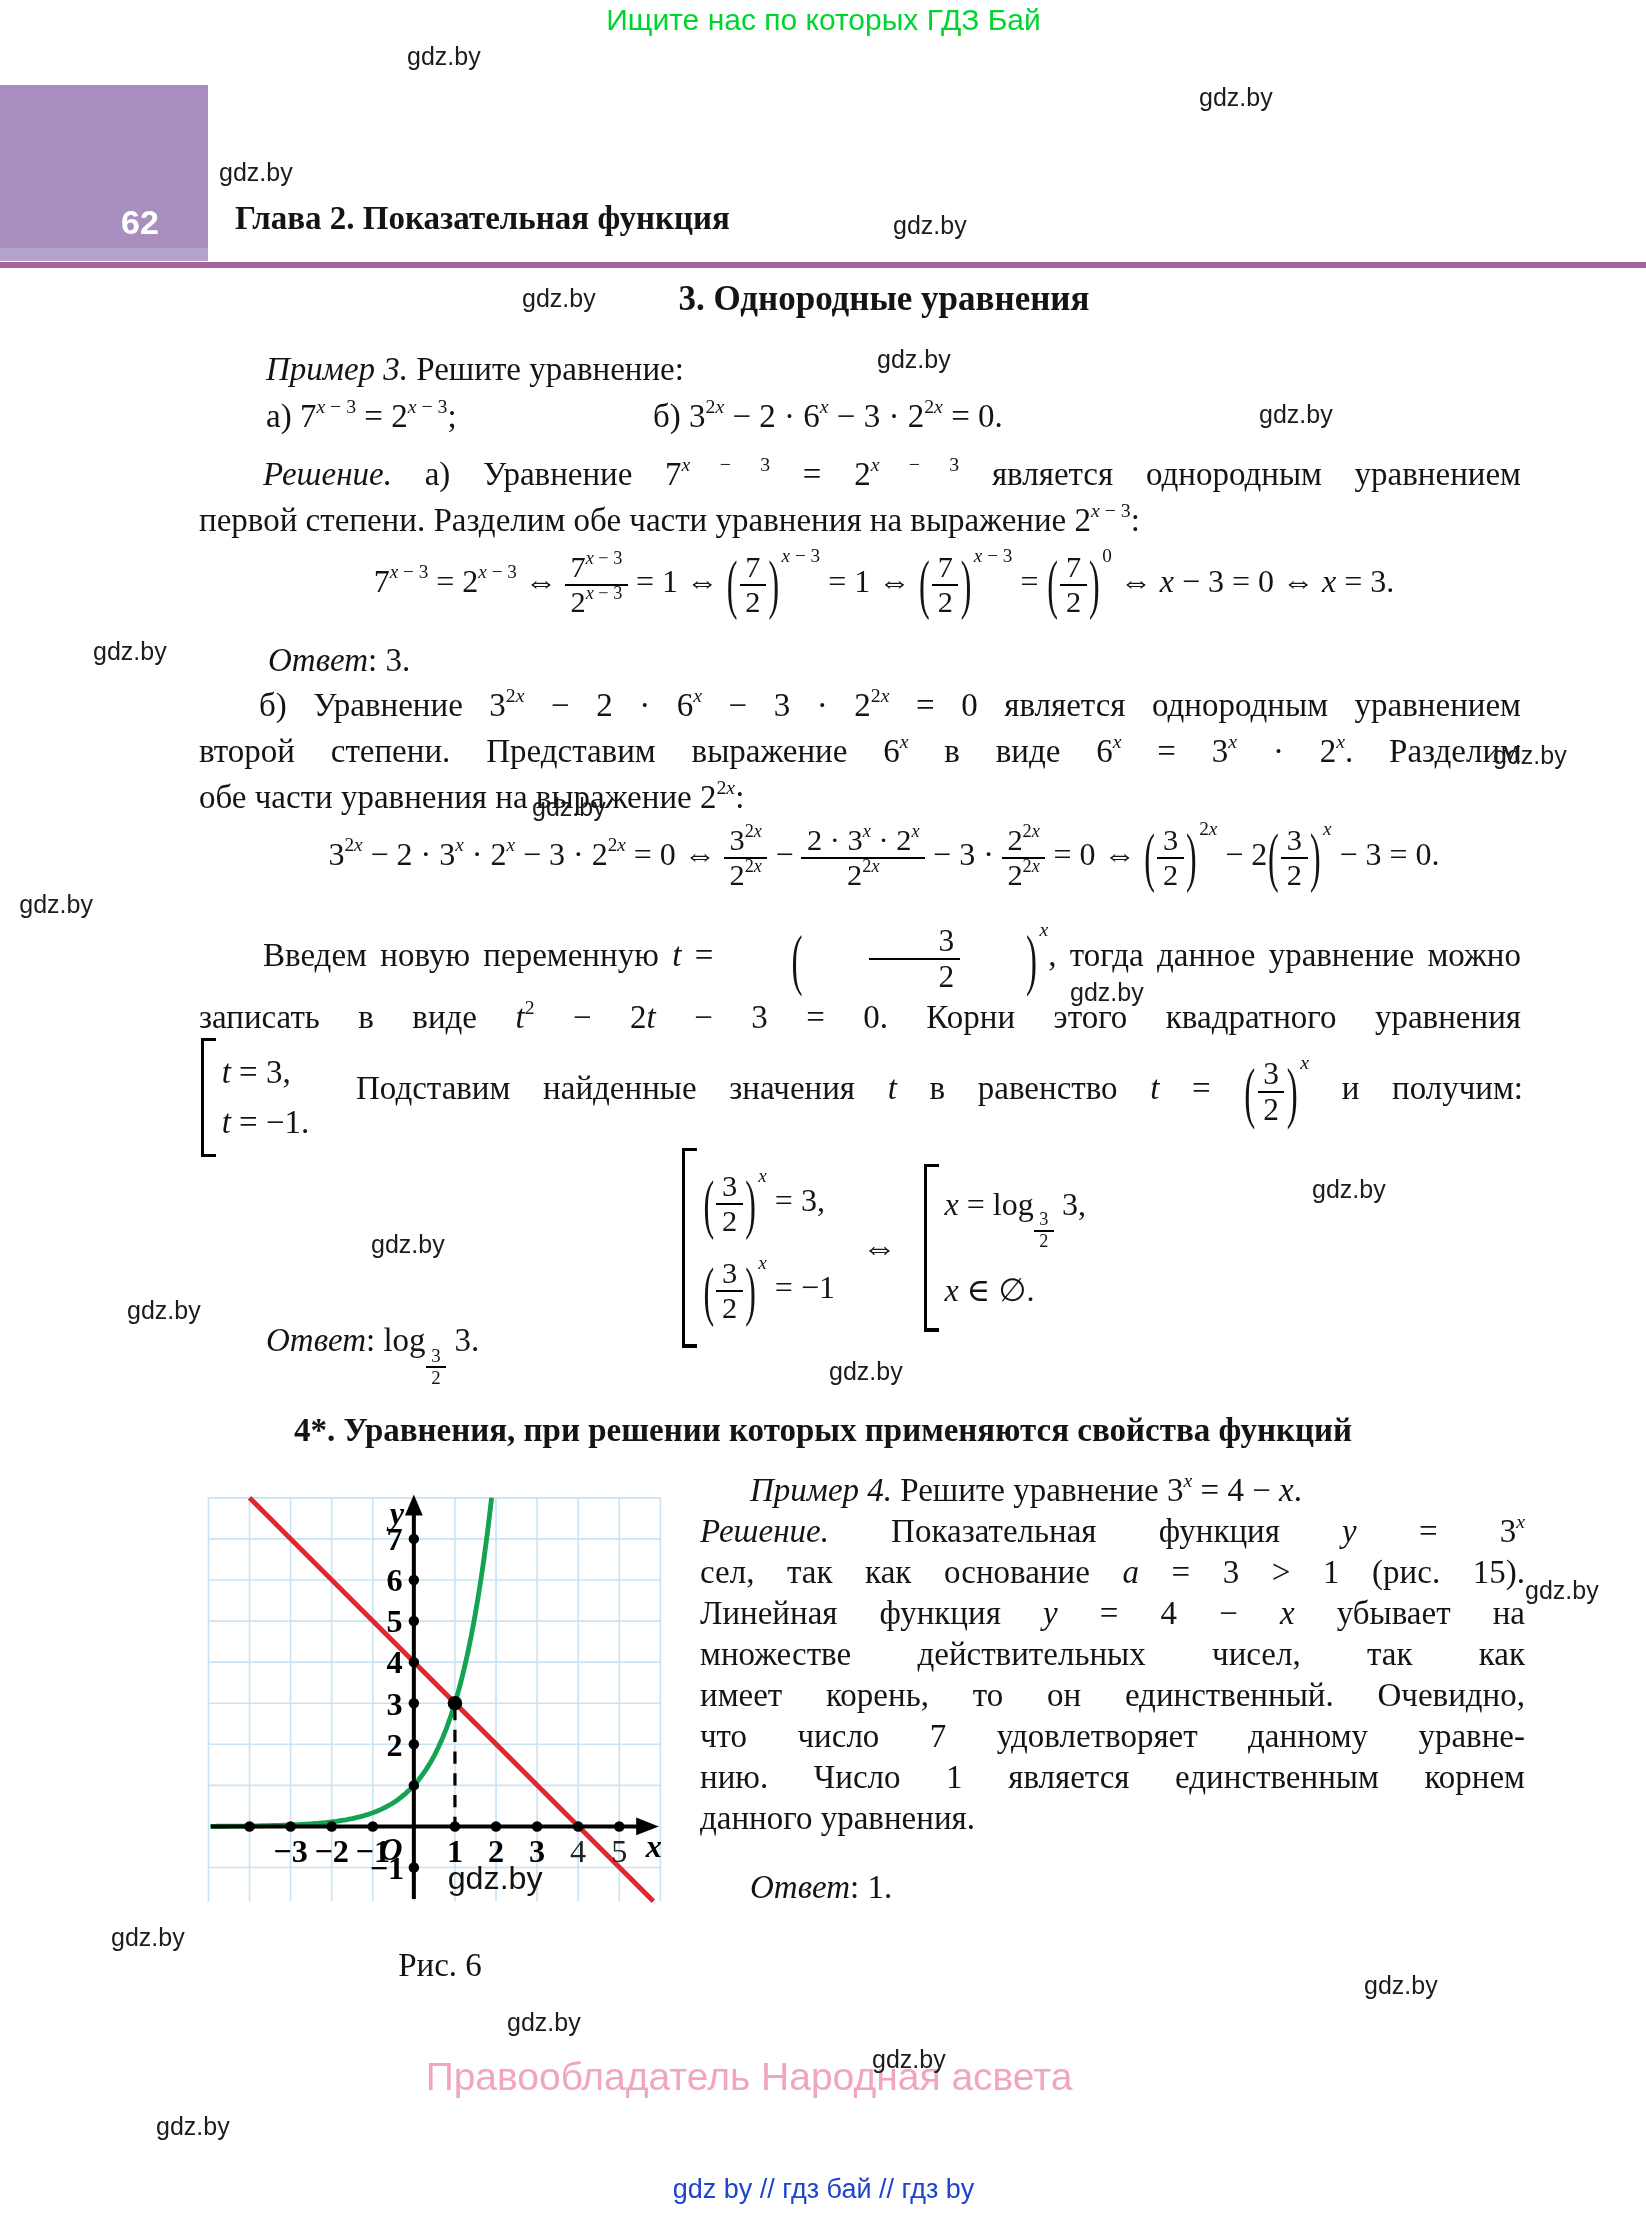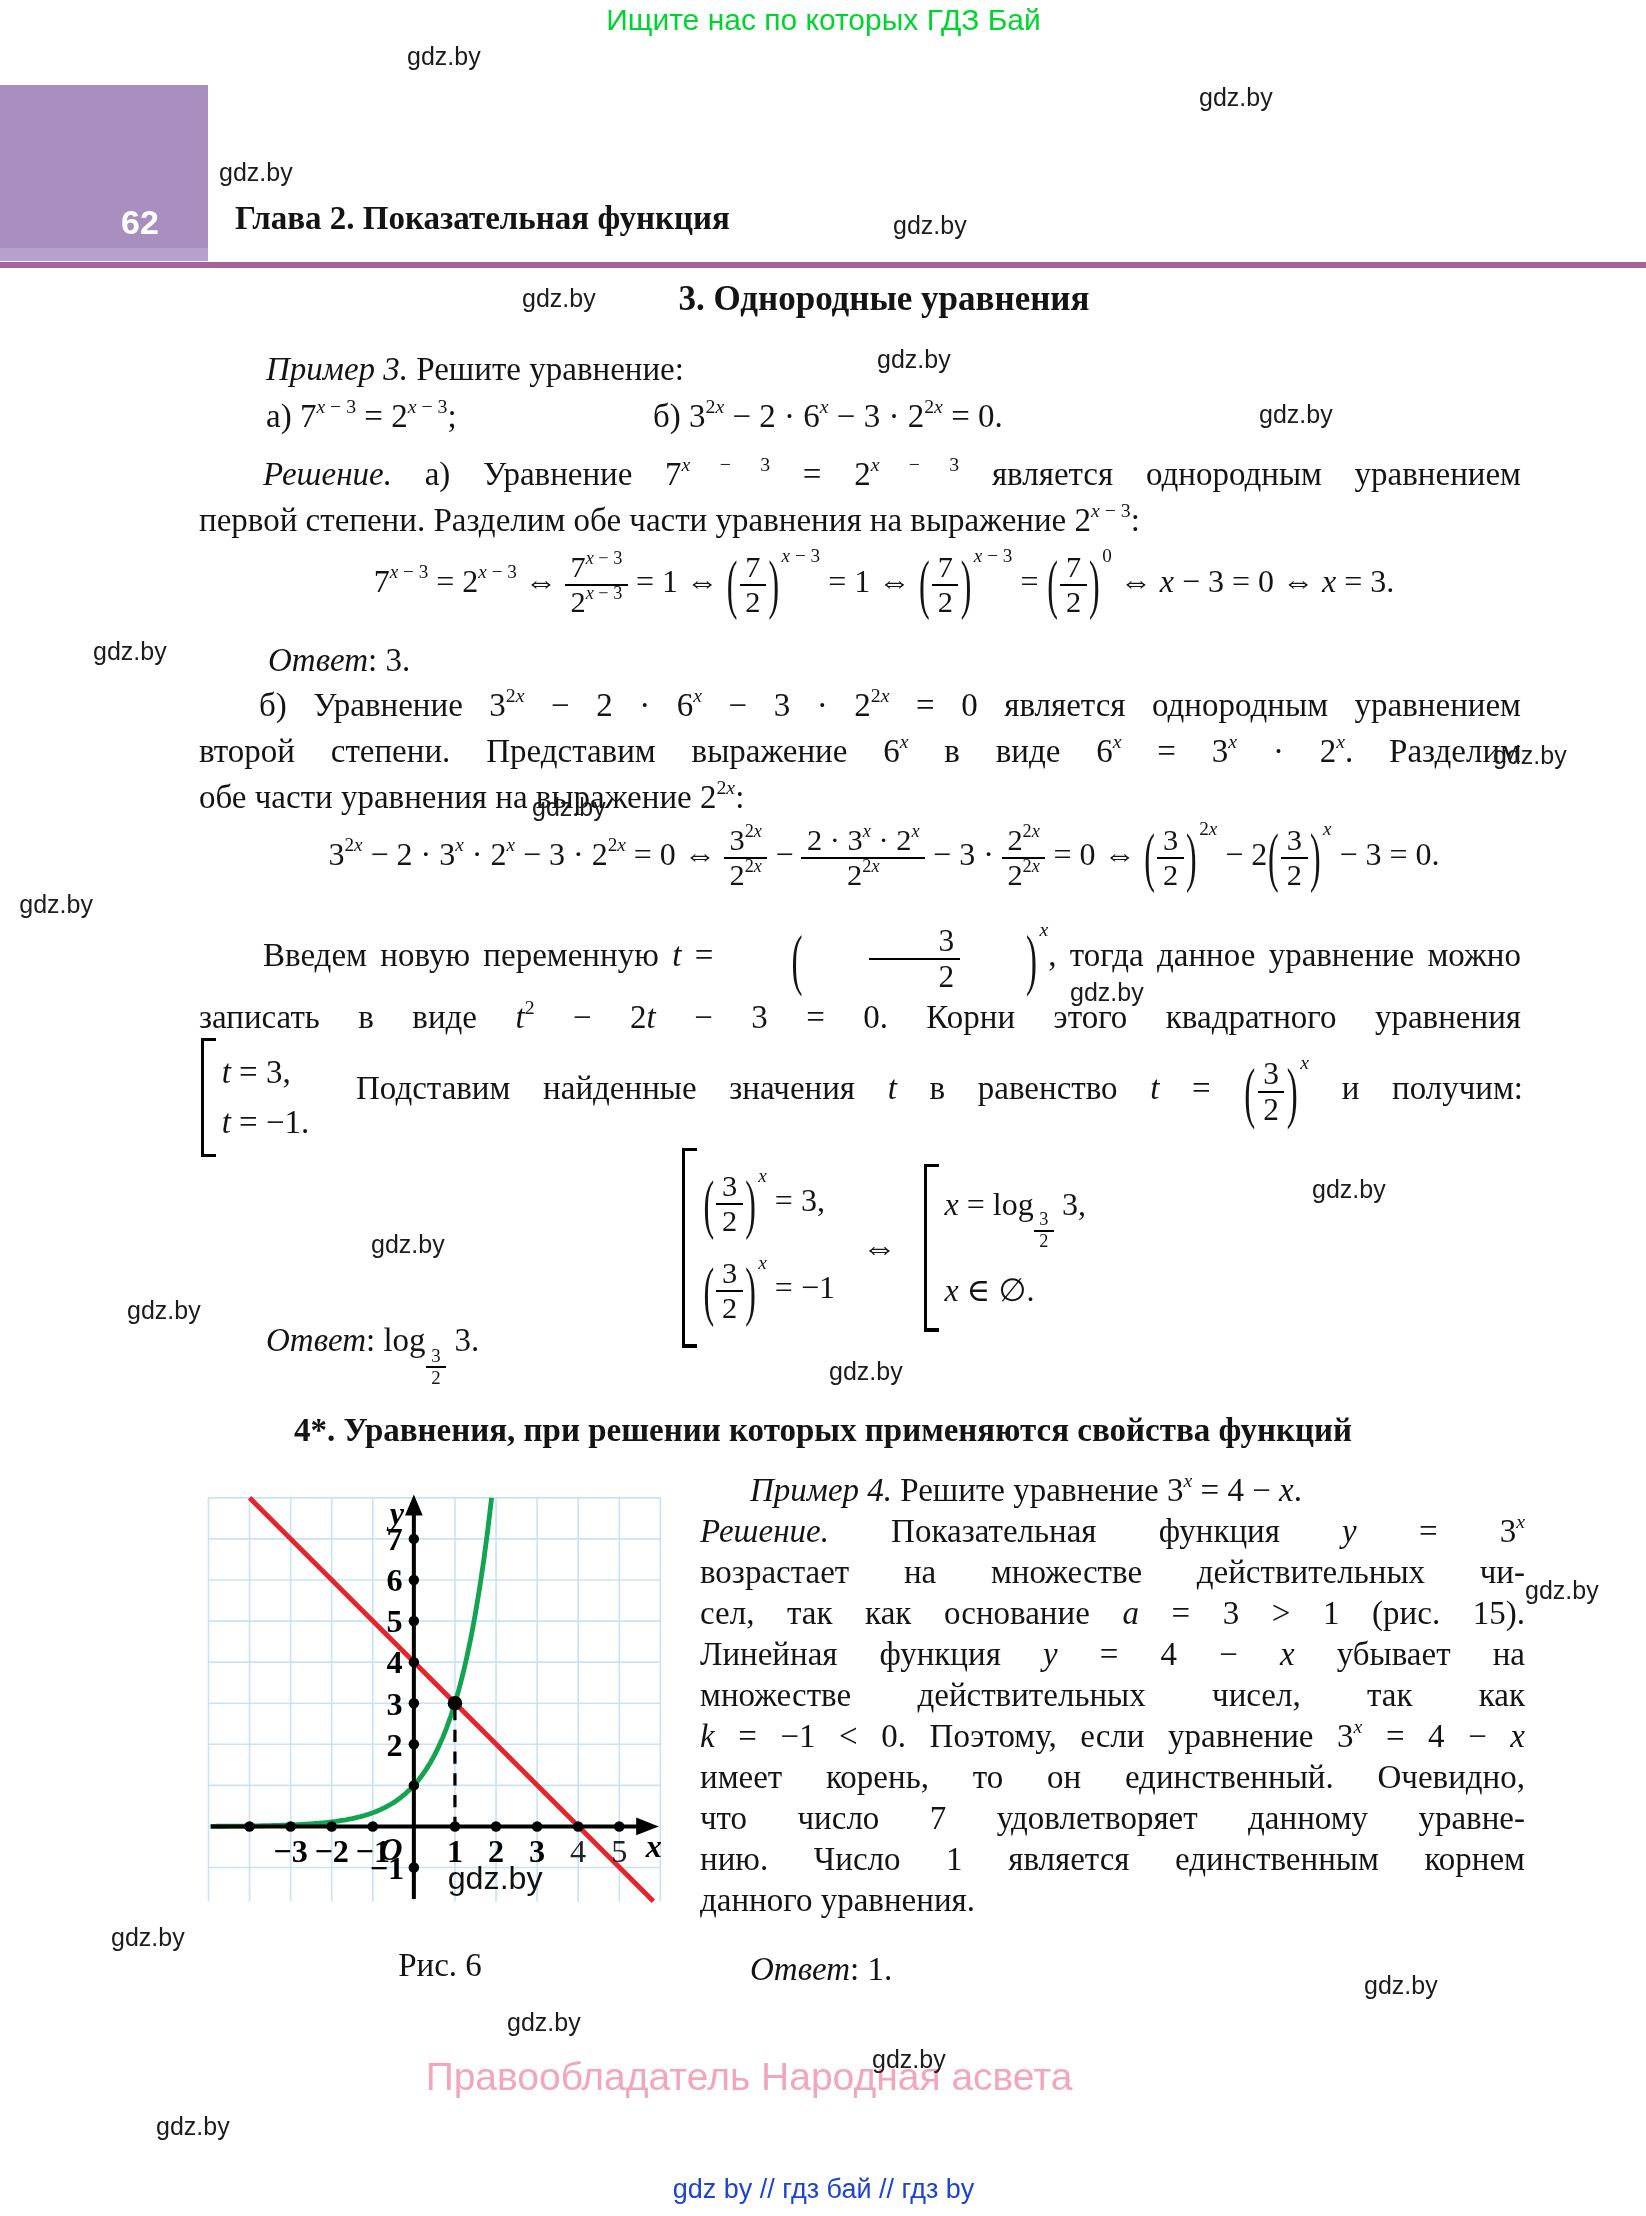--- a/index.html
+++ b/index.html
@@ -215,25 +215,23 @@
       <text x="244" y="456" text-anchor="end" font-family="&quot;Liberation Serif&quot;,&quot;DejaVu Serif&quot;,serif" font-size="40" font-style="italic" font-weight="bold">O</text>
       <text x="546" y="452" font-family="&quot;Liberation Serif&quot;,&quot;DejaVu Serif&quot;,serif" font-size="40" font-style="italic" font-weight="bold">x</text>
       <text x="246" y="38" text-anchor="end" font-family="&quot;Liberation Serif&quot;,&quot;DejaVu Serif&quot;,serif" font-size="40" font-style="italic" font-weight="bold">y</text>
       <text x="300" y="492" font-family="&quot;Liberation Sans&quot;,&quot;DejaVu Sans&quot;,sans-serif" font-size="40" fill="#111">gdz.by</text>
     </svg>
   <div class="caption">Рис. 6</div>
 
   <div class="ex4">
     <div class="ln ind" style="text-indent:50px;"><i>Пример 4.</i> Решите уравнение 3<sup><i>x</i></sup> = 4 − <i>x</i>.</div>
     <div class="ln just"><i>Решение.</i> Показательная функция <i>y</i> = 3<sup><i>x</i></sup></div>
-    <div class="ln just">возрастает на множестве действительных чи-</div>
     <div class="ln just">сел, так как основание <i>a</i> = 3 &gt; 1 (рис. 15).</div>
     <div class="ln just">Линейная функция <i>y</i> = 4 − <i>x</i> убывает на</div>
     <div class="ln just">множестве действительных чисел, так как</div>
-    <div class="ln just"><i>k</i> = −1 &lt; 0. Поэтому, если уравнение 3<sup><i>x</i></sup> = 4 − <i>x</i></div>
     <div class="ln just">имеет корень, то он единственный. Очевидно,</div>
     <div class="ln just">что число 7 удовлетворяет данному уравне-</div>
     <div class="ln just">нию. Число 1 является единственным корнем</div>
     <div class="ln">данного уравнения.</div>
     <div class="ln ind" style="text-indent:50px;margin-top:28px;"><i>Ответ</i>: 1.</div>
   </div>
 
   <div class="footer-pink" style="color: rgb(242, 166, 187);">Правообладатель Народная асвета</div>
   <div class="footer-links" style="color: rgb(29, 67, 207);">gdz by  //  гдз бай  //  гдз by</div>
 

